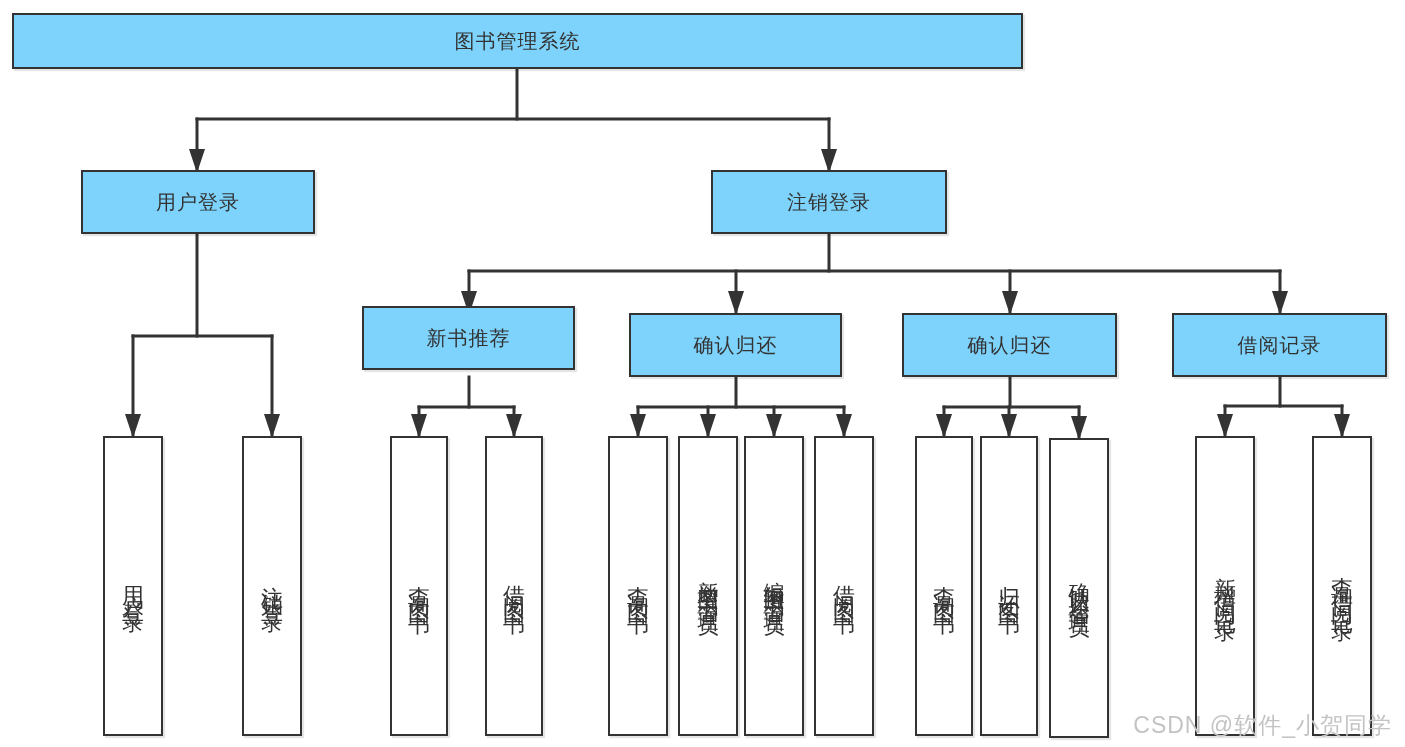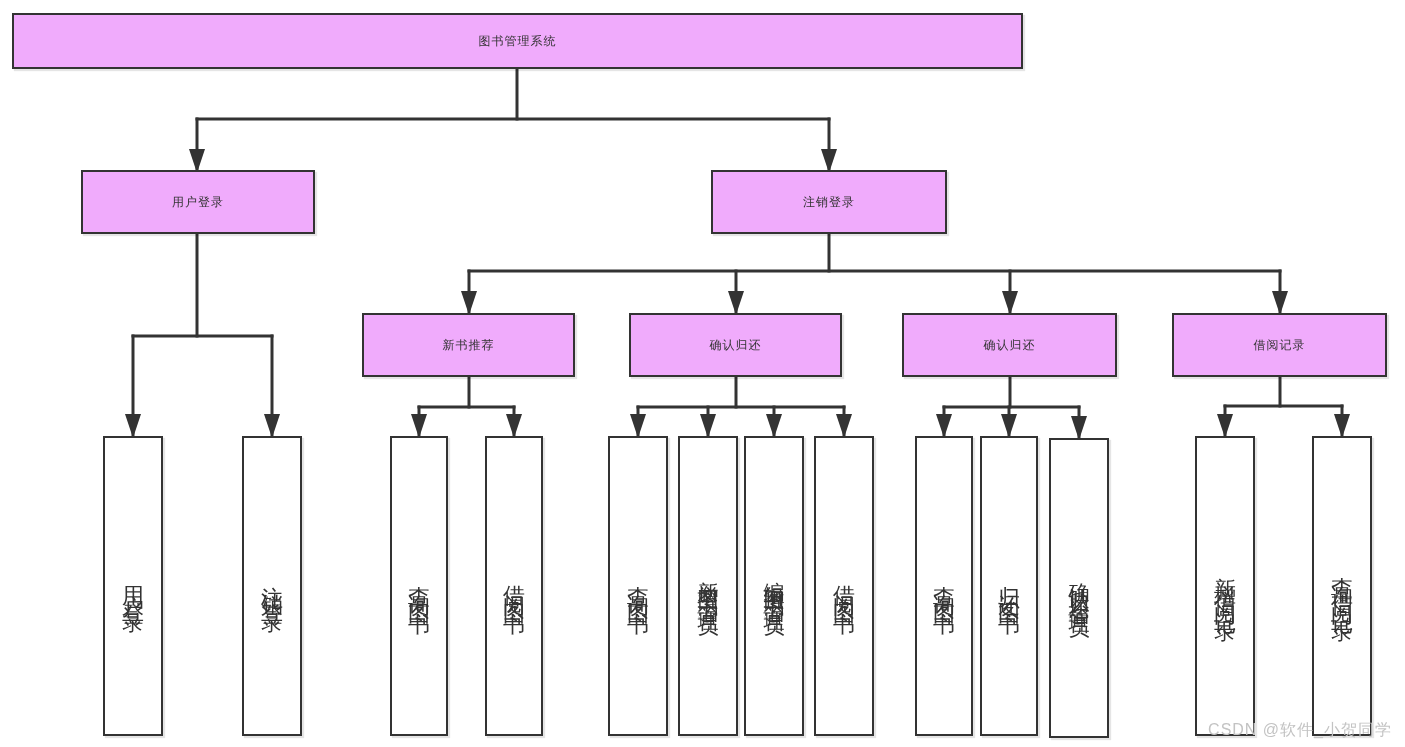--- a/index.html
+++ b/index.html
@@ -13,27 +13,27 @@
   }
   #wires {
     position: absolute;
     left: 0; top: 0;
     width: 1405px; height: 747px;
     z-index: 1;
   }
   .hbox {
     position: absolute;
     box-sizing: border-box;
-    background: #f0abfc;
+    background: #7dd3fc;
     border: 2.5px solid #333333;
     box-shadow: 2px 2px 1px rgba(0,0,0,0.10);
     display: flex;
     align-items: center;
     justify-content: center;
-    font-size: 12px;
+    font-size: 20px;
     letter-spacing: 1px;
     color: #333333;
     z-index: 2;
   }
   .vbox {
     position: absolute;
     box-sizing: border-box;
     background: #ffffff;
     border: 2.5px solid #333333;
     box-shadow: 2px 2px 1px rgba(0,0,0,0.10);
@@ -49,21 +49,21 @@
     height: 300px;
   }
   .vbox.tight {
     font-size: 21px;
     letter-spacing: 5px;
   }
   #watermark {
     position: absolute;
     right: 13px;
     bottom: 6px;
-    font-size: 16px;
+    font-size: 23px;
     color: #c3c3c3;
     letter-spacing: 1px;
     z-index: 3;
     white-space: nowrap;
     margin-top: 44px;
   }
 </style>
 </head>
 <body>
 
@@ -129,21 +129,21 @@
       <line x1="1225" y1="406" x2="1225" y2="436" marker-end="url(#ah)"></line>
       <line x1="1342" y1="406" x2="1342" y2="436" marker-end="url(#ah)"></line>
     </g>
   </svg>
 
   <div class="hbox" style="left:12px; top:13px; width:1011px; height:56px;">图书管理系统</div>
 
   <div class="hbox" style="left:81px; top:170px; width:234px; height:64px;">用户登录</div>
   <div class="hbox" style="left:711px; top:170px; width:236px; height:64px;">注销登录</div>
 
-  <div class="hbox" style="left:362px; top:313px; width:213px; height:64px;">新书推荐</div>
+  <div class="hbox" style="left:362px; top:306px; width:213px; height:64px;">新书推荐</div>
   <div class="hbox" style="left:629px; top:313px; width:213px; height:64px;">确认归还</div>
   <div class="hbox" style="left:902px; top:313px; width:215px; height:64px;">确认归还</div>
   <div class="hbox" style="left:1172px; top:313px; width:215px; height:64px;">借阅记录</div>
 
   <div class="vbox" style="left:103px; width:60px;">用户登录</div>
   <div class="vbox" style="left:242px; width:60px;">注销登录</div>
 
   <div class="vbox" style="left:390px; width:58px;">查询图书</div>
   <div class="vbox" style="left:485px; width:58px;">借阅图书</div>
 

